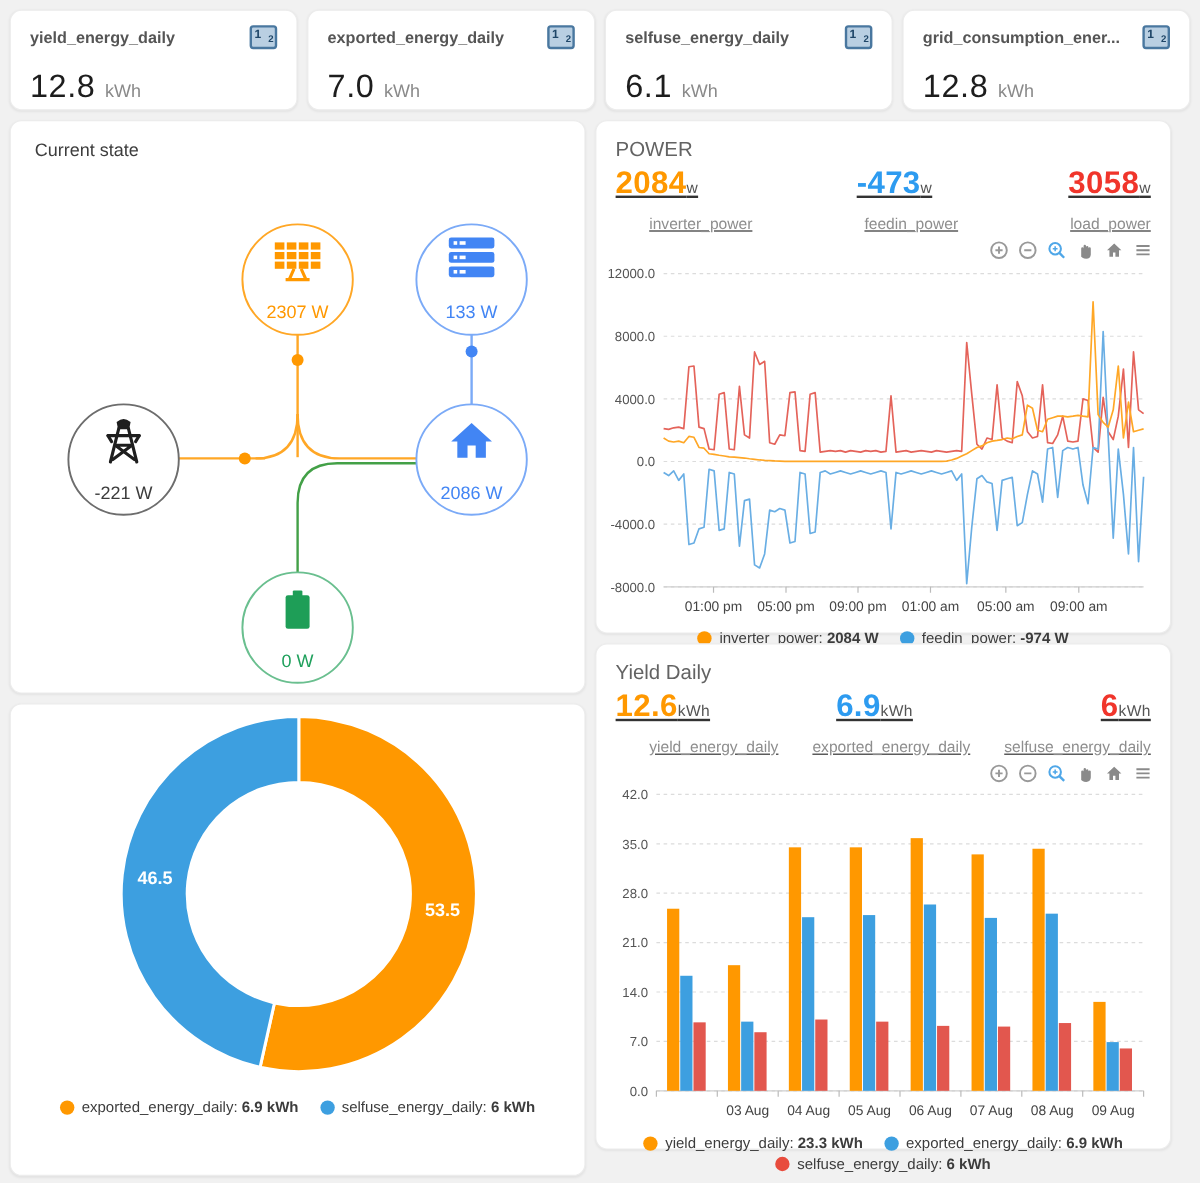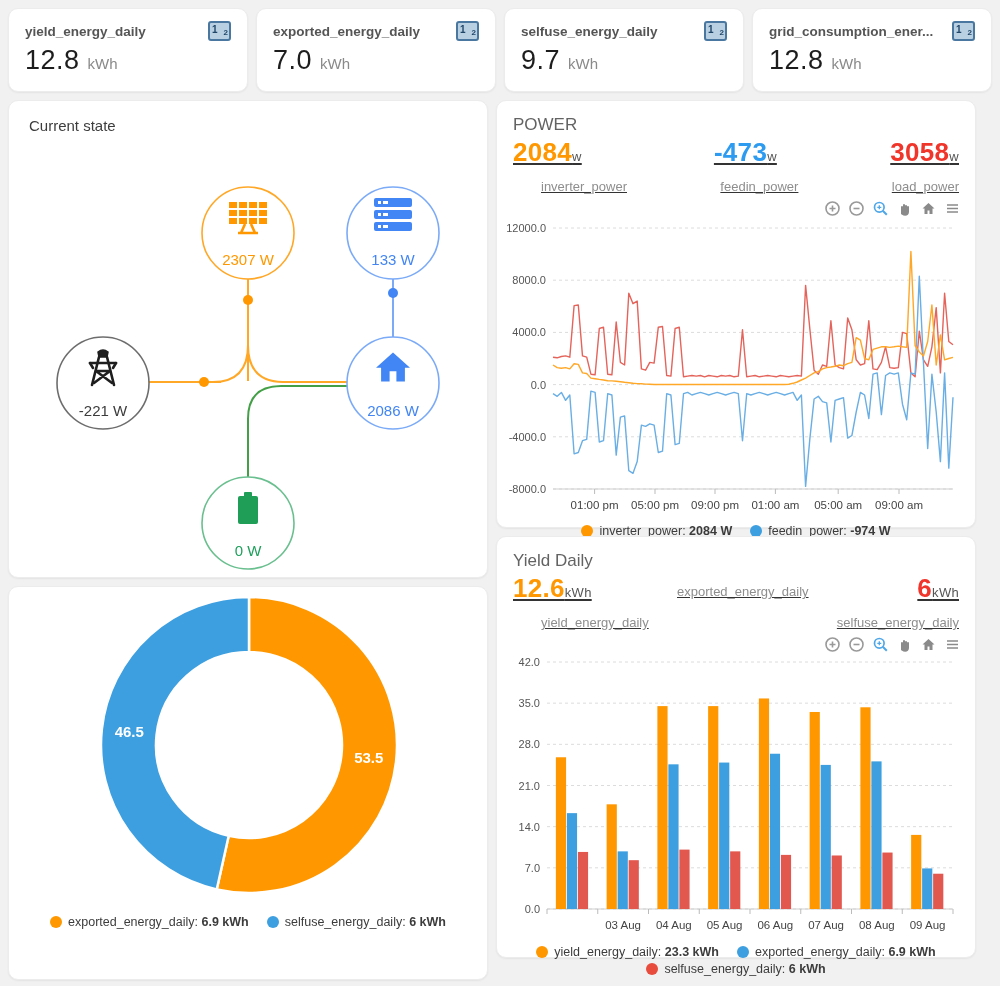--- a/index.html
+++ b/index.html
@@ -16,21 +16,21 @@
   }
   .stat-head{display:flex;justify-content:space-between;align-items:center;}
   .stat-label{font-size:13.5px;font-weight:bold;color:#555;white-space:nowrap;overflow:hidden;}
   .counter-icon{
     position:relative;display:inline-block;width:19px;height:16px;flex:0 0 auto;margin-left:6px;
     border:2px solid #49779f;border-radius:3px;background:#b9cfe2;
     font-size:10px;font-weight:bold;color:#1f4668;line-height:12px;
   }
   .counter-icon::before{content:"1";position:absolute;left:2px;top:1px;}
   .counter-icon::after{content:"2";position:absolute;right:1px;bottom:0px;font-size:8px;}
-  .stat-value{font-size:27px;color:#1d1d1d;margin-top:4px;letter-spacing:.5px;}
+  .stat-value{font-size:27px;color:#1d1d1d;margin-top:16px;letter-spacing:.5px;}
   .stat-value .unit{font-size:15px;color:#8a8a8a;letter-spacing:0;}
   .main{display:flex;gap:8px;padding:8px;}
   .col{display:flex;flex-direction:column;gap:8px;width:480px;}
   .card{
     background:#fff;border:1px solid #ececec;border-radius:10px;
     box-shadow:0 1px 2px rgba(0,0,0,.06);box-sizing:border-box;position:relative;
   }
   .card-title{font-size:17px;font-weight:normal;color:#636363;padding:14px 16px 0 16px;}
   .card-title.big{font-size:15px;font-weight:normal;color:#3d3d3d;padding:16px 11px 0 20px;}
   #current-state-card{height:478px;}
@@ -73,21 +73,21 @@
       <span class="stat-label">exported_energy_daily</span>
       <span class="counter-icon"></span>
     </div>
     <div class="stat-value"><span>7.0</span> <span class="unit">kWh</span></div>
   </div>
   <div class="stat-card">
     <div class="stat-head">
       <span class="stat-label">selfuse_energy_daily</span>
       <span class="counter-icon"></span>
     </div>
-    <div class="stat-value"><span>9.7</span> <span class="unit">kWh</span></div>
+    <div class="stat-value"><span>6.1</span> <span class="unit">kWh</span></div>
   </div>
   <div class="stat-card">
     <div class="stat-head">
       <span class="stat-label">grid_consumption_ener...</span>
       <span class="counter-icon"></span>
     </div>
     <div class="stat-value"><span>12.8</span> <span class="unit">kWh</span></div>
   </div>
 </div>
 
@@ -284,20 +284,21 @@
     </div>
 
     <div class="card" id="yield-card">
       <div class="card-title">Yield Daily</div>
       <div class="stats-row">
         <div class="pstat">
           <div class="v" style="color:#ff9800"><span>12.6</span><span class="u">kWh</span></div>
           <div class="l">yield_energy_daily</div>
         </div>
         <div class="pstat c">
+          <div class="v" style="color:#2d9bf0"><span>6.9</span><span class="u">kWh</span></div>
           <div class="l">exported_energy_daily</div>
         </div>
         <div class="pstat r">
           <div class="v" style="color:#f0352b"><span>6</span><span class="u">kWh</span></div>
           <div class="l">selfuse_energy_daily</div>
         </div>
       </div>
       <div class="modebar">
           <span class="mb-btn"><svg width="17" height="17" viewBox="0 0 17 17">
               <circle cx="8.5" cy="8.5" r="6.5" fill="none" stroke="#999" stroke-width="1.6"></circle>

